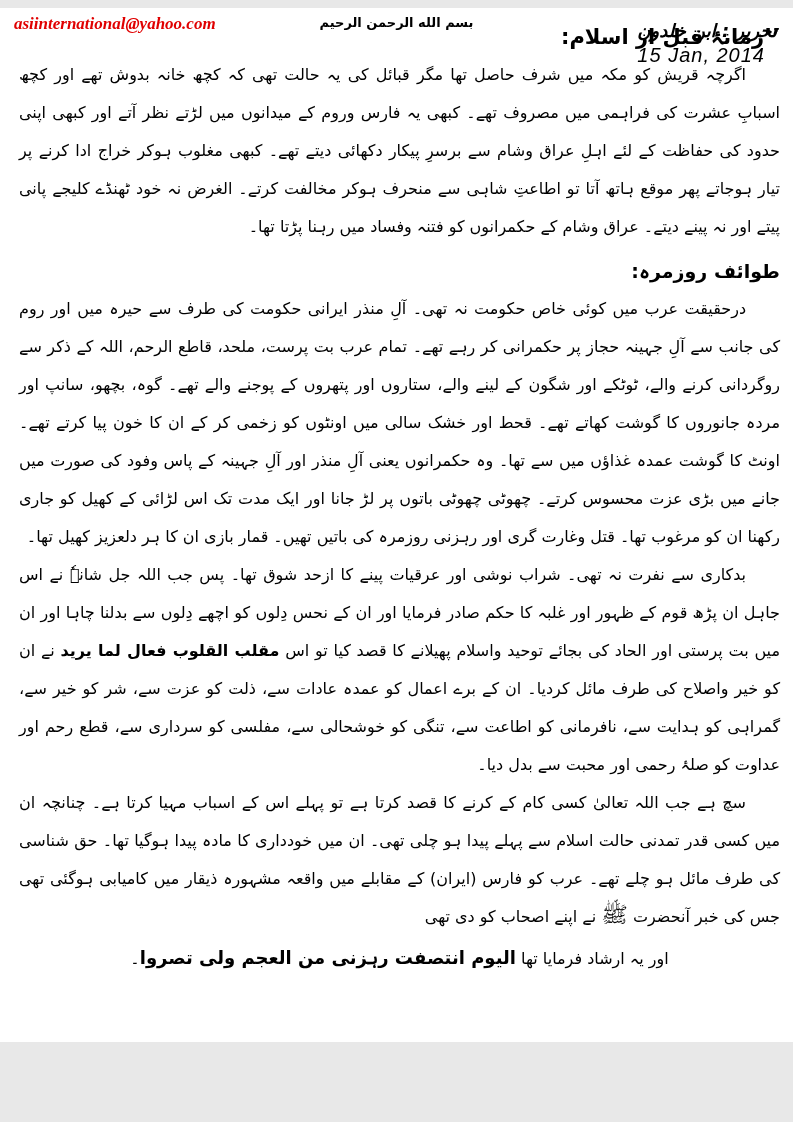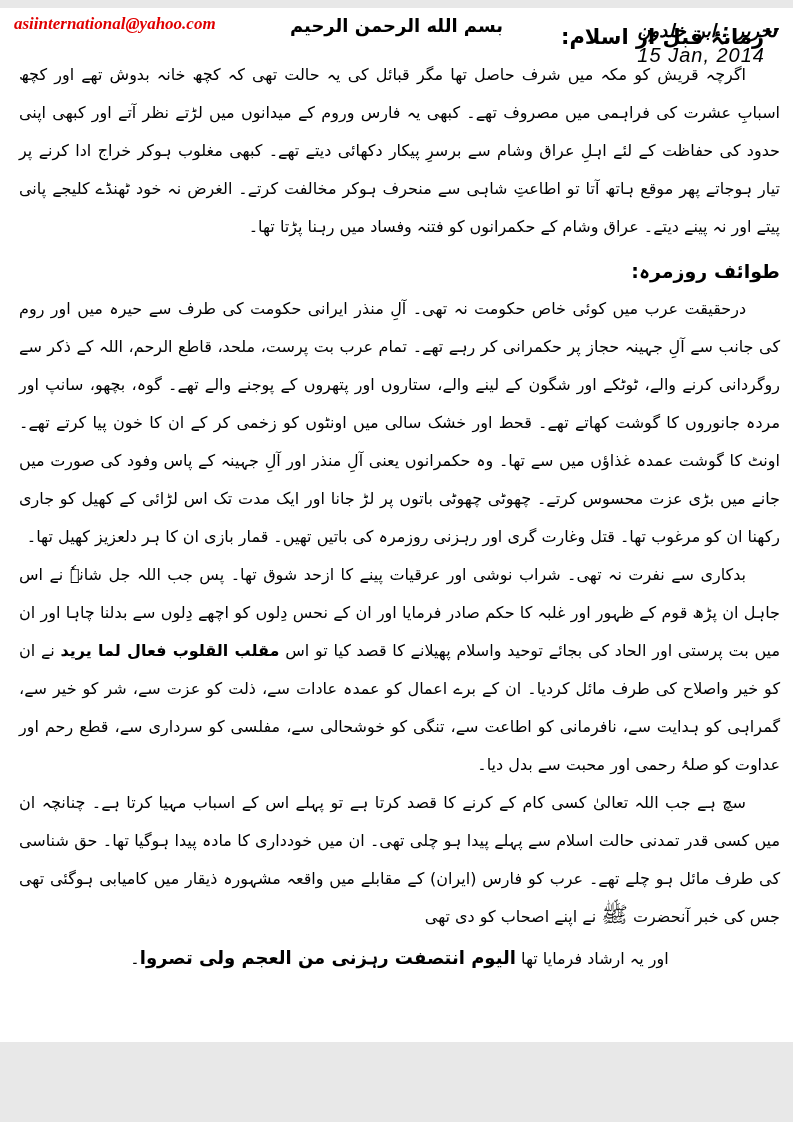--- a/index.html
+++ b/index.html
@@ -10,21 +10,21 @@
     font-family:"DejaVu Sans", sans-serif; color:#000;
   }
   
   .top-email {
     position:absolute; left:14px; top:6px;
     font-family:"Liberation Serif", serif; font-style:italic; font-weight:bold;
     font-size:17px; color:#e00000; cursor:pointer;
   }
   .bismillah {
     position:absolute; left:0; right:0; top:7px; text-align:center;
-    font-size:18px; font-weight:bold; direction:rtl;
+    font-size:13px; font-weight:bold; direction:rtl;
   }
   
   .byline { position:absolute; right:16px; top:12px; direction:rtl;font-style:italic; }
   .byline .author { font-size:18px; font-weight:bold; }
   .byline .date {
     font-family:"Liberation Sans", sans-serif; font-size:20px; direction:ltr;
     margin-top:3px; letter-spacing:1px;
   }
   .title {
     margin-top:34px; text-align:center; direction:rtl;

